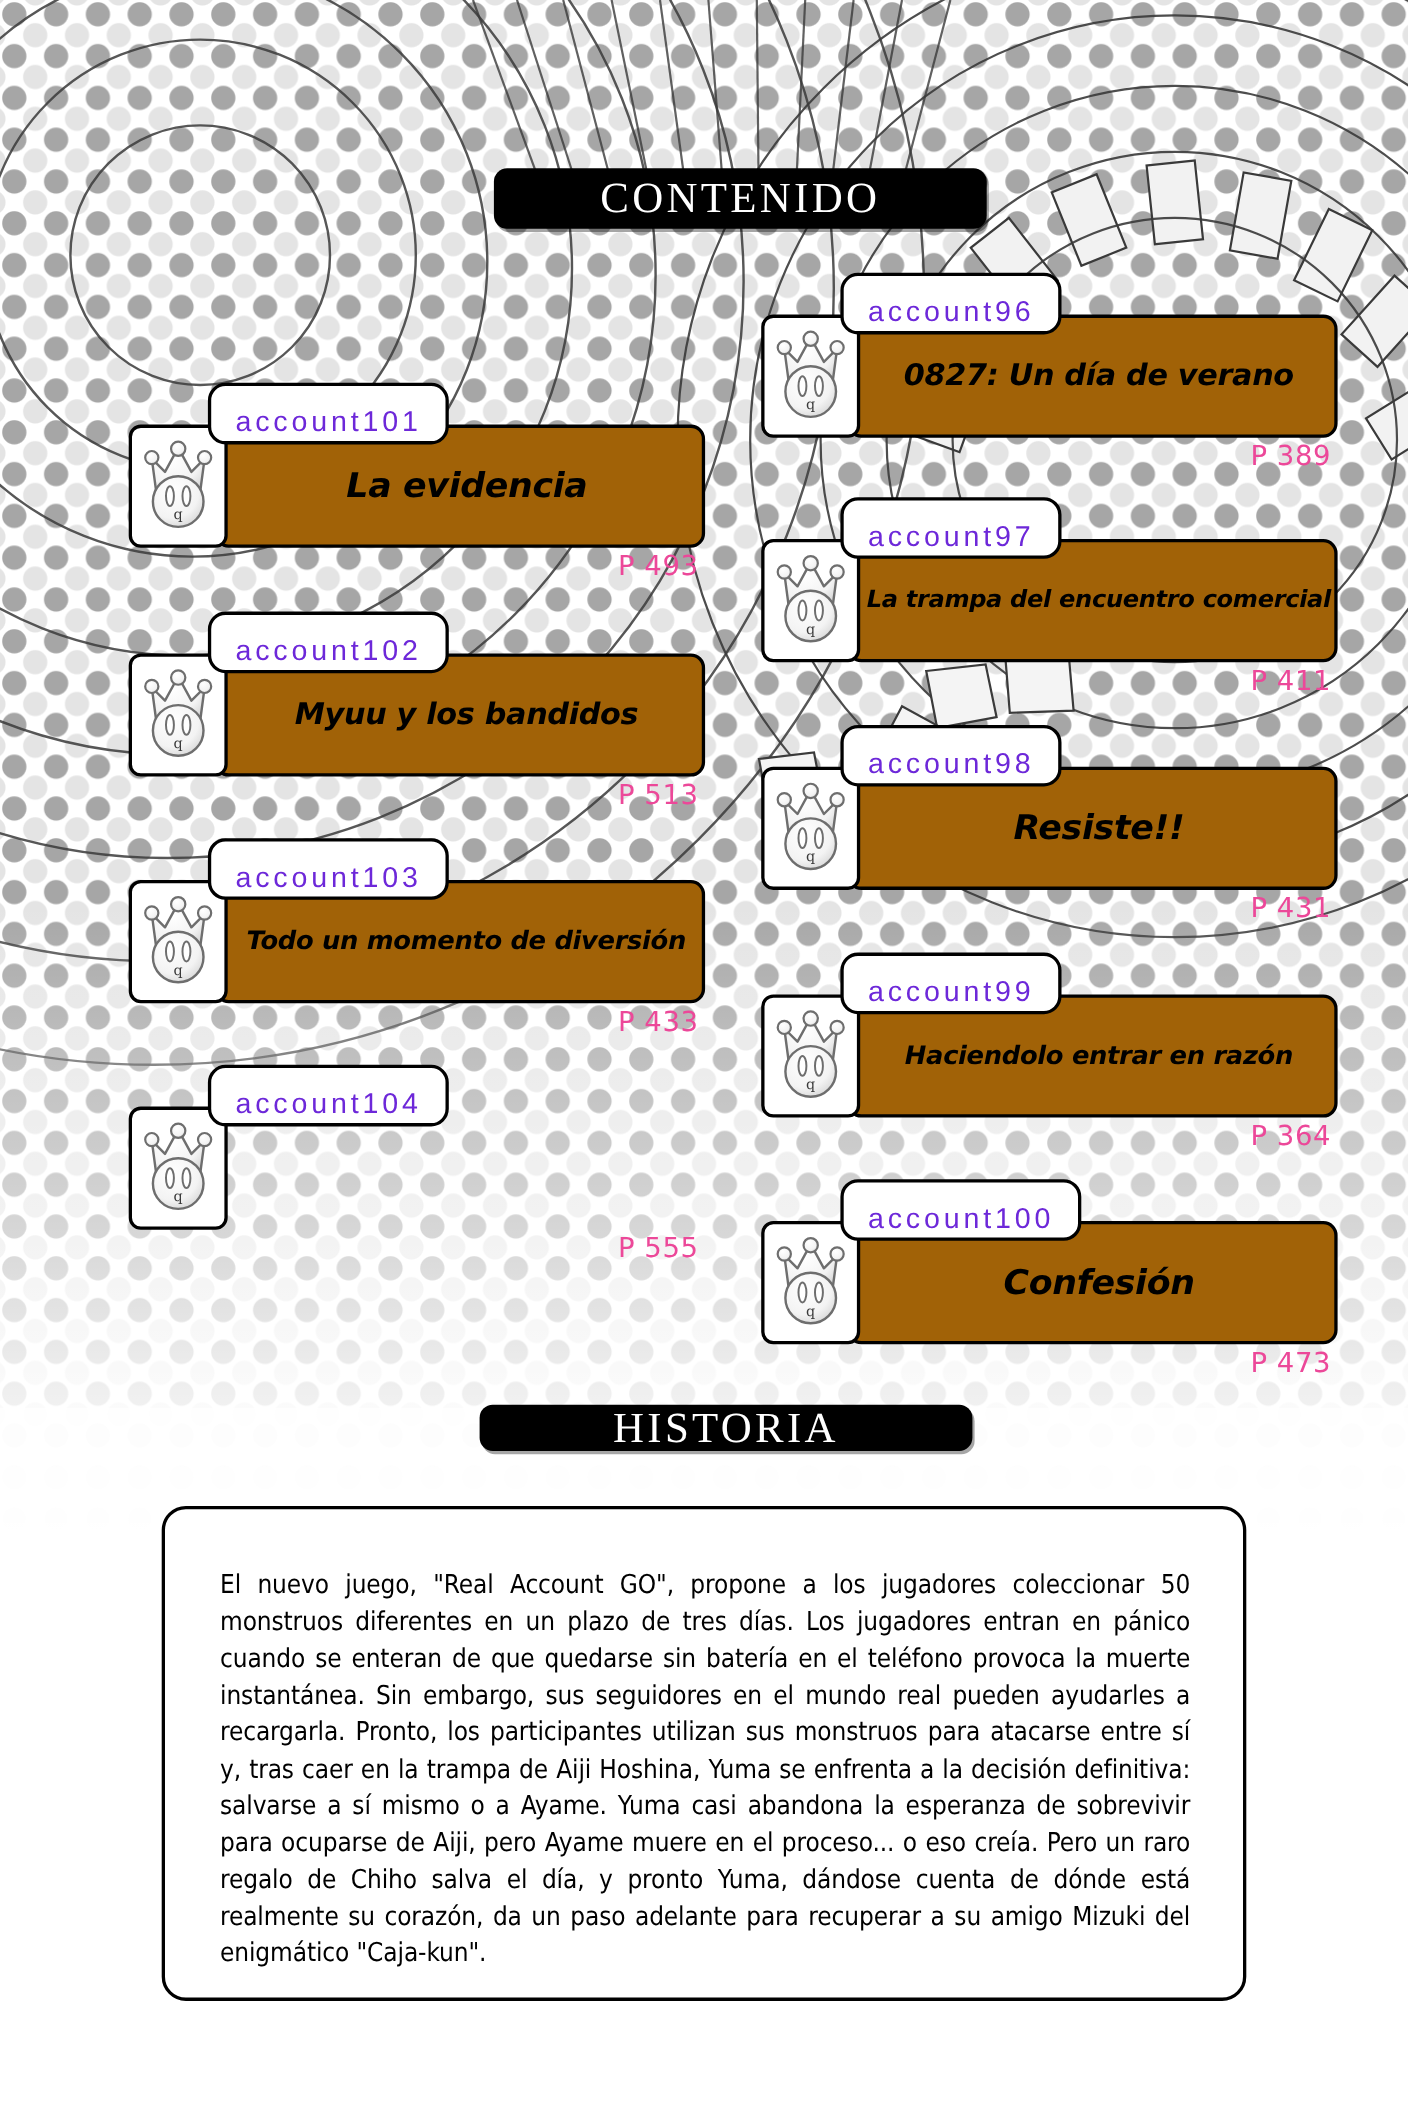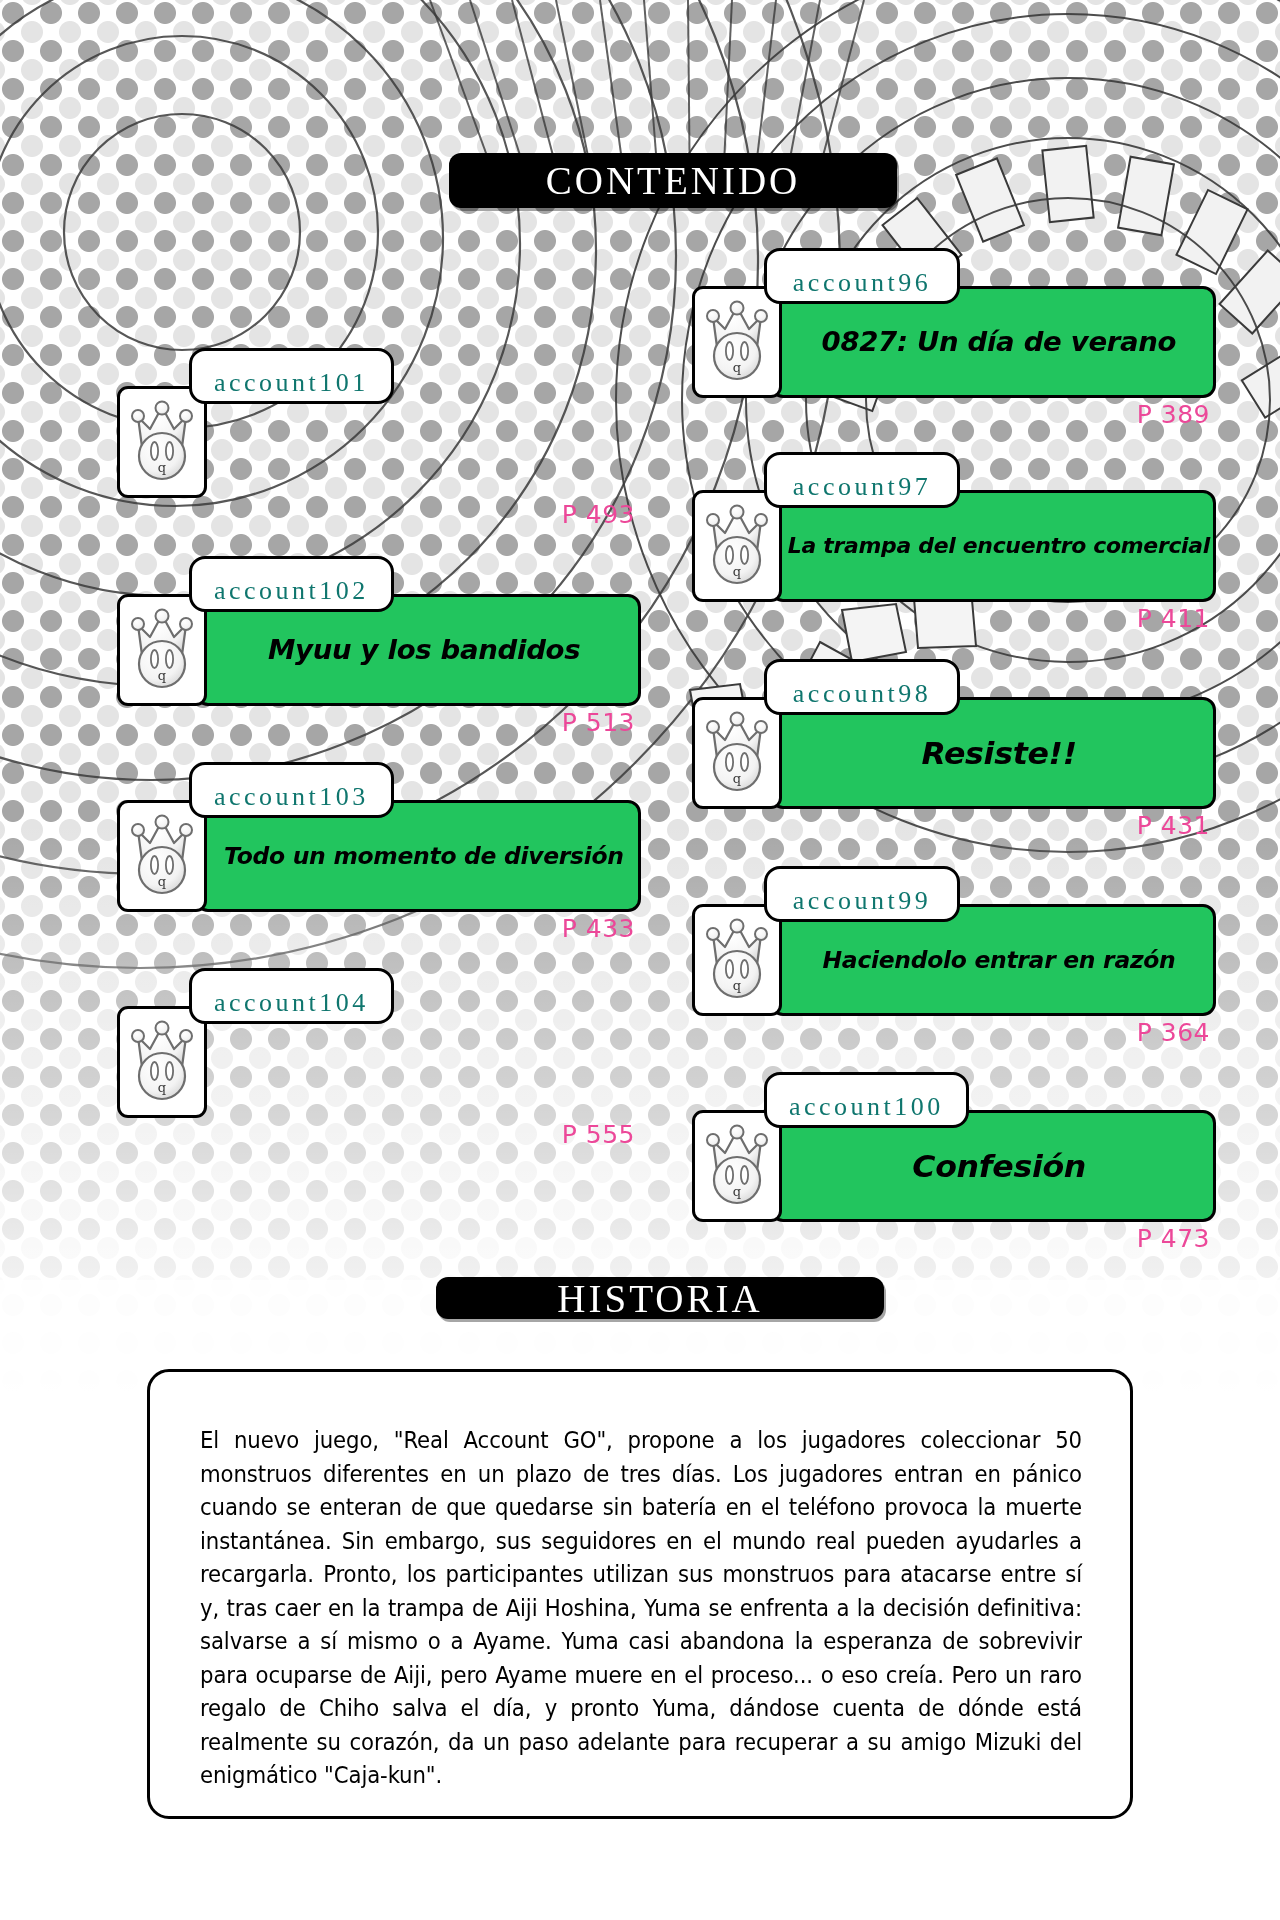--- a/index.html
+++ b/index.html
@@ -87,21 +87,21 @@
     border:3px solid #000000;
     border-radius:11px;
     z-index:3;
     display:flex; align-items:center; justify-content:center;
   }
   .icon-box svg { display:block; }
 
   .title-box {
     position:absolute; left:78px; top:38px;
     width:446px; height:112px;
-    background:#22c55e;
+    background:#a16207;
     border:3px solid #000000;
     border-radius:13px;
     z-index:2;
     display:flex; align-items:center; justify-content:center;
     padding:0 14px 0 26px;
   }
   .title-text {
     font-family:"DejaVu Sans", sans-serif;
     font-weight:700;
     font-style:italic;
@@ -121,24 +121,24 @@
     position:absolute; left:72px; top:0;
     min-width:196px; height:56px;
     background:#ffffff;
     border:3px solid #000000;
     border-radius:16px;
     z-index:4;
     display:flex; align-items:center; justify-content:center;
     padding:0 22px;
   }
   .acct-text {
-    font-family:Liberation Serif, serif;
+    font-family:Liberation Sans, sans-serif;
     font-size:26px;
     letter-spacing:3.5px;
-    color:#0f766e;
+    color:#6d28d9;
     white-space:nowrap;
     margin-top:14px;
   }
 
   .page-num {
     position:absolute;
     right:6px; top:152px;
     font-family:"DejaVu Sans", sans-serif;
     font-size:25px;
     color:#ec4899;
@@ -397,20 +397,23 @@
         <path d="M14 48 L10 18 L22 30 L34 8 L46 30 L58 18 L54 48 Z" fill="url(#g101)" stroke="#6e6e6e" stroke-width="2.2" stroke-linejoin="round"></path>
         <circle cx="10" cy="17" r="6" fill="url(#g101)" stroke="#6e6e6e" stroke-width="2"></circle>
         <circle cx="34" cy="9" r="6.5" fill="url(#g101)" stroke="#6e6e6e" stroke-width="2"></circle>
         <circle cx="58" cy="17" r="6" fill="url(#g101)" stroke="#6e6e6e" stroke-width="2"></circle>
         <circle cx="34" cy="57" r="23" fill="url(#g101)" stroke="#6e6e6e" stroke-width="2.2"></circle>
         <ellipse cx="26.5" cy="52" rx="3.6" ry="9" fill="#ffffff" stroke="#6e6e6e" stroke-width="1.8"></ellipse>
         <ellipse cx="41.5" cy="52" rx="3.6" ry="9" fill="#ffffff" stroke="#6e6e6e" stroke-width="1.8"></ellipse>
         <text x="34" y="73" font-family="'DejaVu Serif',serif" font-size="13" fill="#3a3a3a" text-anchor="middle">q</text>
       </svg>
     </div>
+    <div class="title-box">
+      <span class="title-text sz-l">La evidencia</span>
+    </div>
     <div class="acct-box">
       <span class="acct-text">account101</span>
     </div>
     <div class="page-num">P 493</div>
   </div>
 
   <div class="entry" style="left:117px; top:556px;">
     <div class="icon-box">
       <svg width="68" height="86" viewBox="0 0 68 86">
         <defs>

